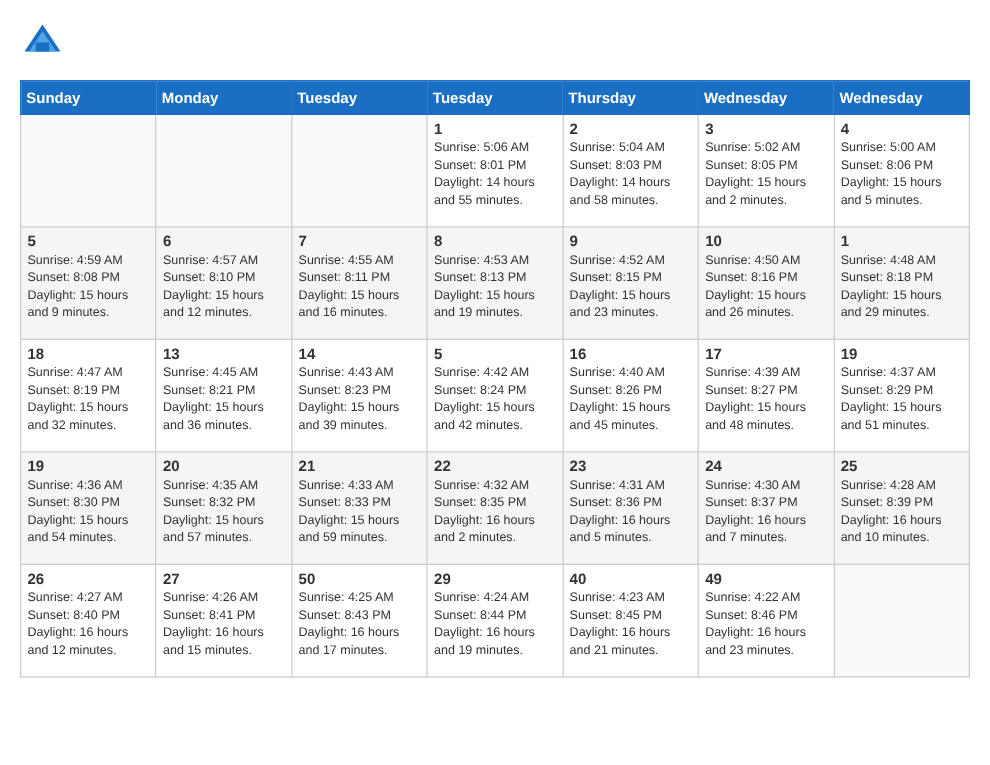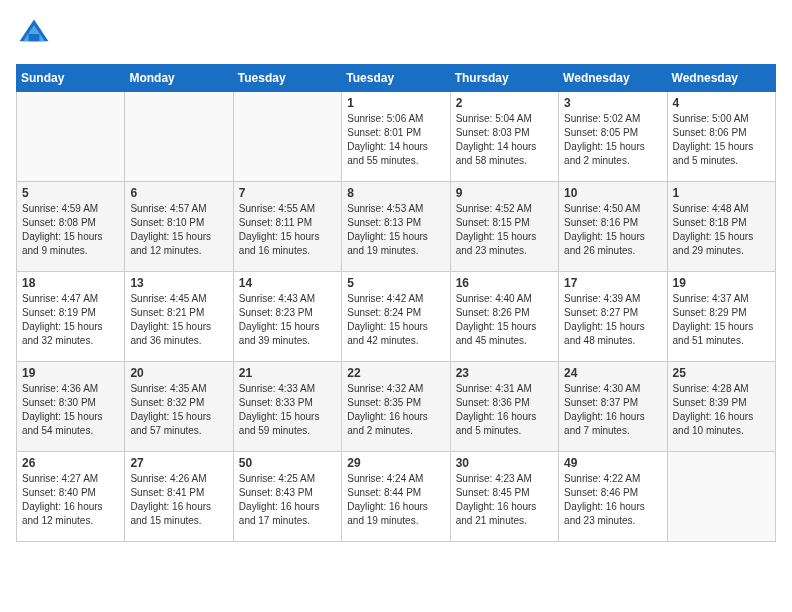--- a/index.html
+++ b/index.html
@@ -239,21 +239,21 @@
         </td>
         <td>
           <div class="day-number">50</div>
           <div class="day-info">Sunrise: 4:25 AM<br>Sunset: 8:43 PM<br>Daylight: 16 hours and 17 minutes.</div>
         </td>
         <td>
           <div class="day-number">29</div>
           <div class="day-info">Sunrise: 4:24 AM<br>Sunset: 8:44 PM<br>Daylight: 16 hours and 19 minutes.</div>
         </td>
         <td>
-          <div class="day-number">30</div>
+          <div class="day-number">40</div>
           <div class="day-info">Sunrise: 4:23 AM<br>Sunset: 8:45 PM<br>Daylight: 16 hours and 21 minutes.</div>
         </td>
         <td>
           <div class="day-number">49</div>
           <div class="day-info">Sunrise: 4:22 AM<br>Sunset: 8:46 PM<br>Daylight: 16 hours and 23 minutes.</div>
         </td>
         <td class="empty-cell"></td>
       </tr>
     </tbody>
 </table>

